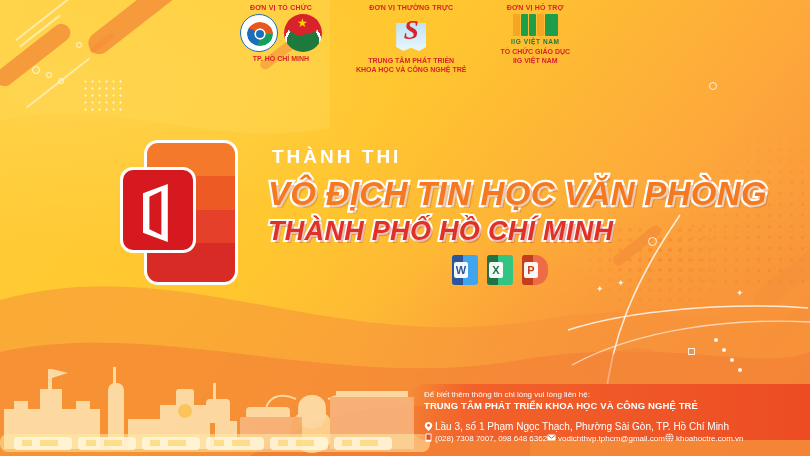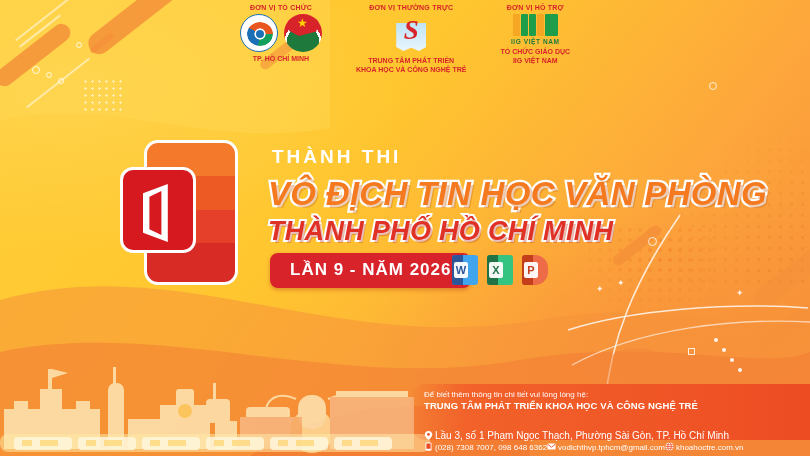--- a/index.html
+++ b/index.html
@@ -150,21 +150,21 @@
   .skyline { position:absolute; left:0; bottom:0; width:430px; height:95px; z-index:4; }
   .metro { position:absolute; left:0; bottom:0; width:430px; height:26px; z-index:5; }
 
   
   .footer {
     position:absolute; right:0; bottom:16px; width:400px; height:56px;
     background:linear-gradient(90deg, rgba(244,110,40,.0) 0%, #F2622A 14%, #ED4C23 100%);
     border-radius:16px 0 0 16px; color:#fff; padding:6px 10px 6px 14px; z-index:8;
   }
   .f0 { font-size:8px; opacity:.97; margin-bottom:1px; }
-  .f1 { font-size:9.5px; font-weight:bold; letter-spacing:.1px; margin-bottom:19px; }
+  .f1 { font-size:9.5px; font-weight:bold; letter-spacing:.1px; margin-bottom:10px; }
   .f2 { font-size:10px; margin-bottom:1px; }
   .f3 { font-size:8px; display:flex; align-items:center; flex-wrap:nowrap; }
   .ic { display:inline-block; width:9px; height:9px; vertical-align:-1px; margin-right:2px; }
 </style>
 </head>
 <body>
 
 <div class="poster">
 
   <div class="bg-base"></div>
@@ -255,21 +255,20 @@
       <div class="hcap">
         <div>TỔ CHỨC GIÁO DỤC</div>
         <div>IIG VIỆT NAM</div>
       </div>
     </div>
   </div>
 
   <div class="cuocthi">THÀNH THI</div>
   <div class="title2">VÔ ĐỊCH TIN HỌC VĂN PHÒNG</div>
   <div class="title3">THÀNH PHỐ HỒ CHÍ MINH</div>
-  <div class="badge">LẦN 9 - NĂM 2026</div>
 
   <div class="apps">
     <div class="app" style="background:#41A5EE;">
       <div style="position:absolute;left:0;top:0;width:11px;height:30px;background:#2B579A;border-radius:3px 0 0 3px;"></div>
       <span style="color:#2B579A;">W</span>
     </div>
     <div class="app" style="background:#33C481;">
       <div style="position:absolute;left:0;top:0;width:11px;height:30px;background:#217346;border-radius:3px 0 0 3px;"></div>
       <span style="color:#217346;">X</span>
     </div>
@@ -339,21 +338,21 @@
       <rect x="214" y="10" width="10" height="6"></rect>
         <rect x="232" y="10" width="18" height="6"></rect>
       <rect x="278" y="10" width="10" height="6"></rect>
         <rect x="296" y="10" width="18" height="6"></rect>
       <rect x="342" y="10" width="10" height="6"></rect>
         <rect x="360" y="10" width="18" height="6"></rect>
     </g>
   </svg>
 
   <div class="footer">
-    <div class="f0">Để biết thêm thông tin chi tiết vui lòng lòng hệ:</div>
+    <div class="f0">Để biết thêm thông tin chi lòng vui lòng liên hệ:</div>
     <div class="f1">TRUNG TÂM PHÁT TRIỂN KHOA HỌC VÀ CÔNG NGHỆ TRẺ</div>
     <div class="f2">
       <svg class="ic" viewBox="0 0 12 12">
         <path d="M6,0 C3.2,0 1,2.1 1,4.8 C1,8.2 6,12 6,12 C6,12 11,8.2 11,4.8 C11,2.1 8.8,0 6,0 Z" fill="#fff"></path>
         <circle cx="6" cy="4.6" r="1.8" fill="#ED4C23"></circle>
       </svg><span>Lầu 3, số 1 Phạm Ngọc Thạch, Phường Sài Gòn, TP. Hồ Chí Minh</span>
     </div>
     <div class="f3">
       <span>
         <svg class="ic" viewBox="0 0 12 12">

